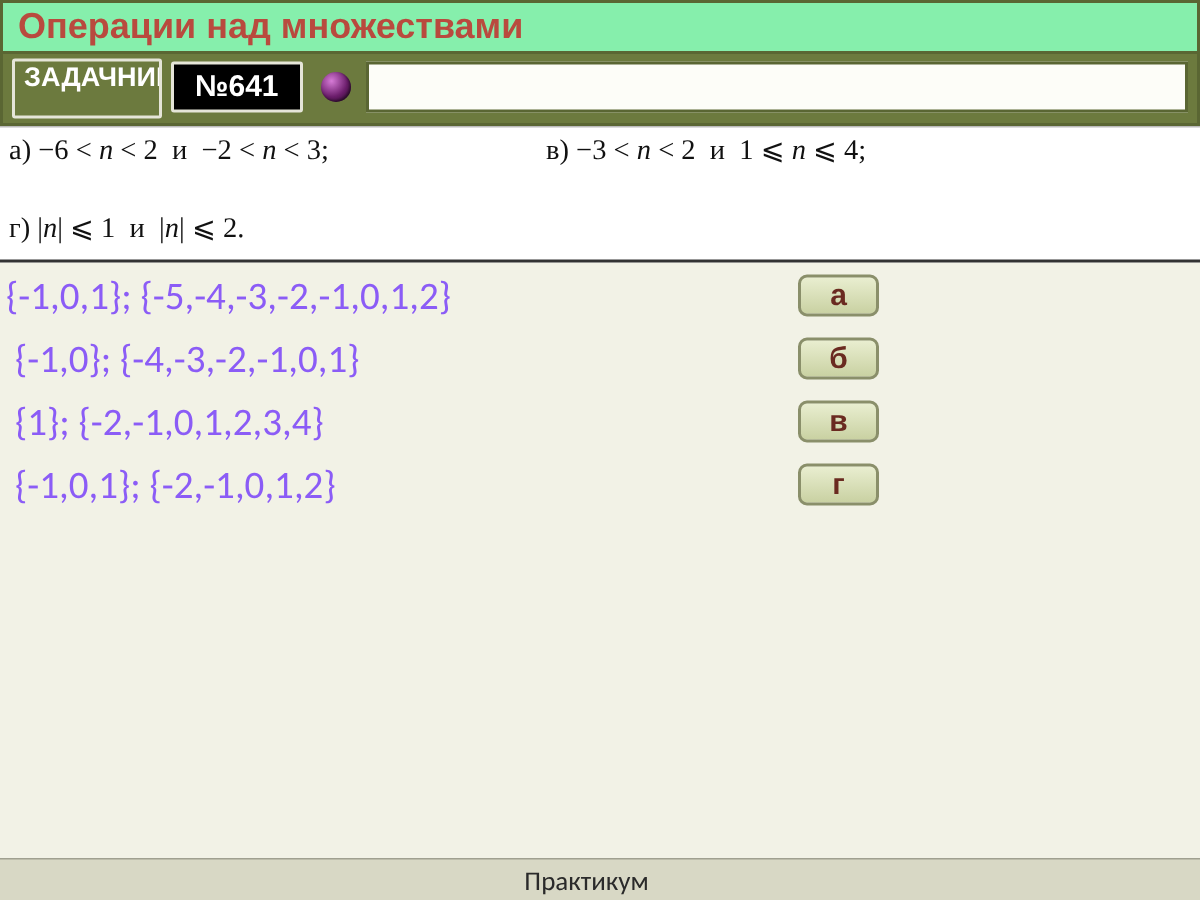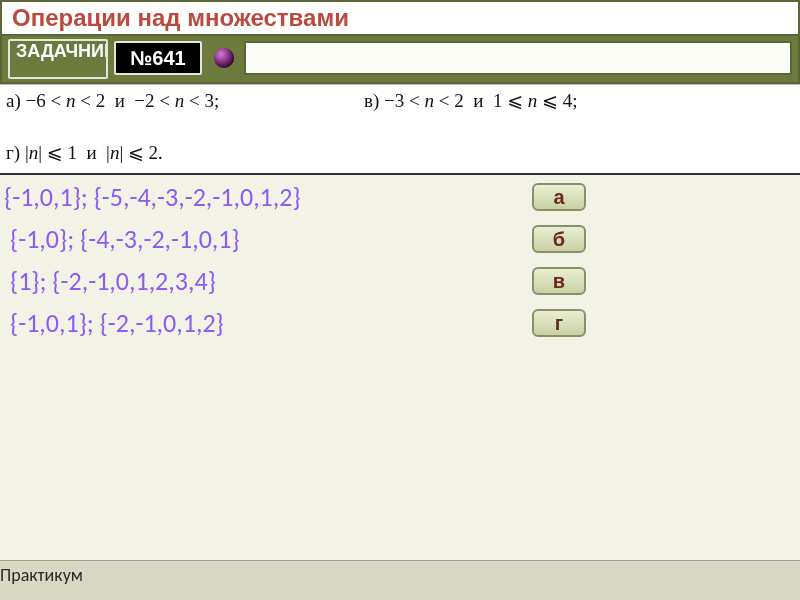--- a/index.html
+++ b/index.html
@@ -5,21 +5,21 @@
     * { margin: 0; padding: 0; box-sizing: border-box; }
     body {
       width: 800px;
       height: 600px;
       background: #f2f2e6;
       font-family: Arial, sans-serif;
       overflow: hidden;
       position: relative;
     }
     .header-bar {
-      background: #ffffff;
+      background: #86efac;
       border: 2px solid #5a6633;
       padding: 2px 10px 0 10px;
       height: 36px;
     }
     .header-title {
       color: #b94a3e;
       font-size: 24px;
       font-weight: bold;
     }
     .toolbar {
@@ -126,22 +126,22 @@
       cursor: pointer;
       margin-left: 8px;
     }
     .footer {
       position: absolute;
       bottom: 0;
       left: 0;
       right: 0;
       background: #d8d8c5;
       border-top: 1px solid #a0a090;
-      height: 40px;
-      text-align: left;
+      height: 28px;
+      text-align: center;
       padding: 3px 18px 0 0;
       font-family: Calibri, Arial, sans-serif;
       font-size: 18px;
       color: #2a2a2a;
     }
     .ital { font-style: italic; }
   </style>
 </head>
 <body>
 

